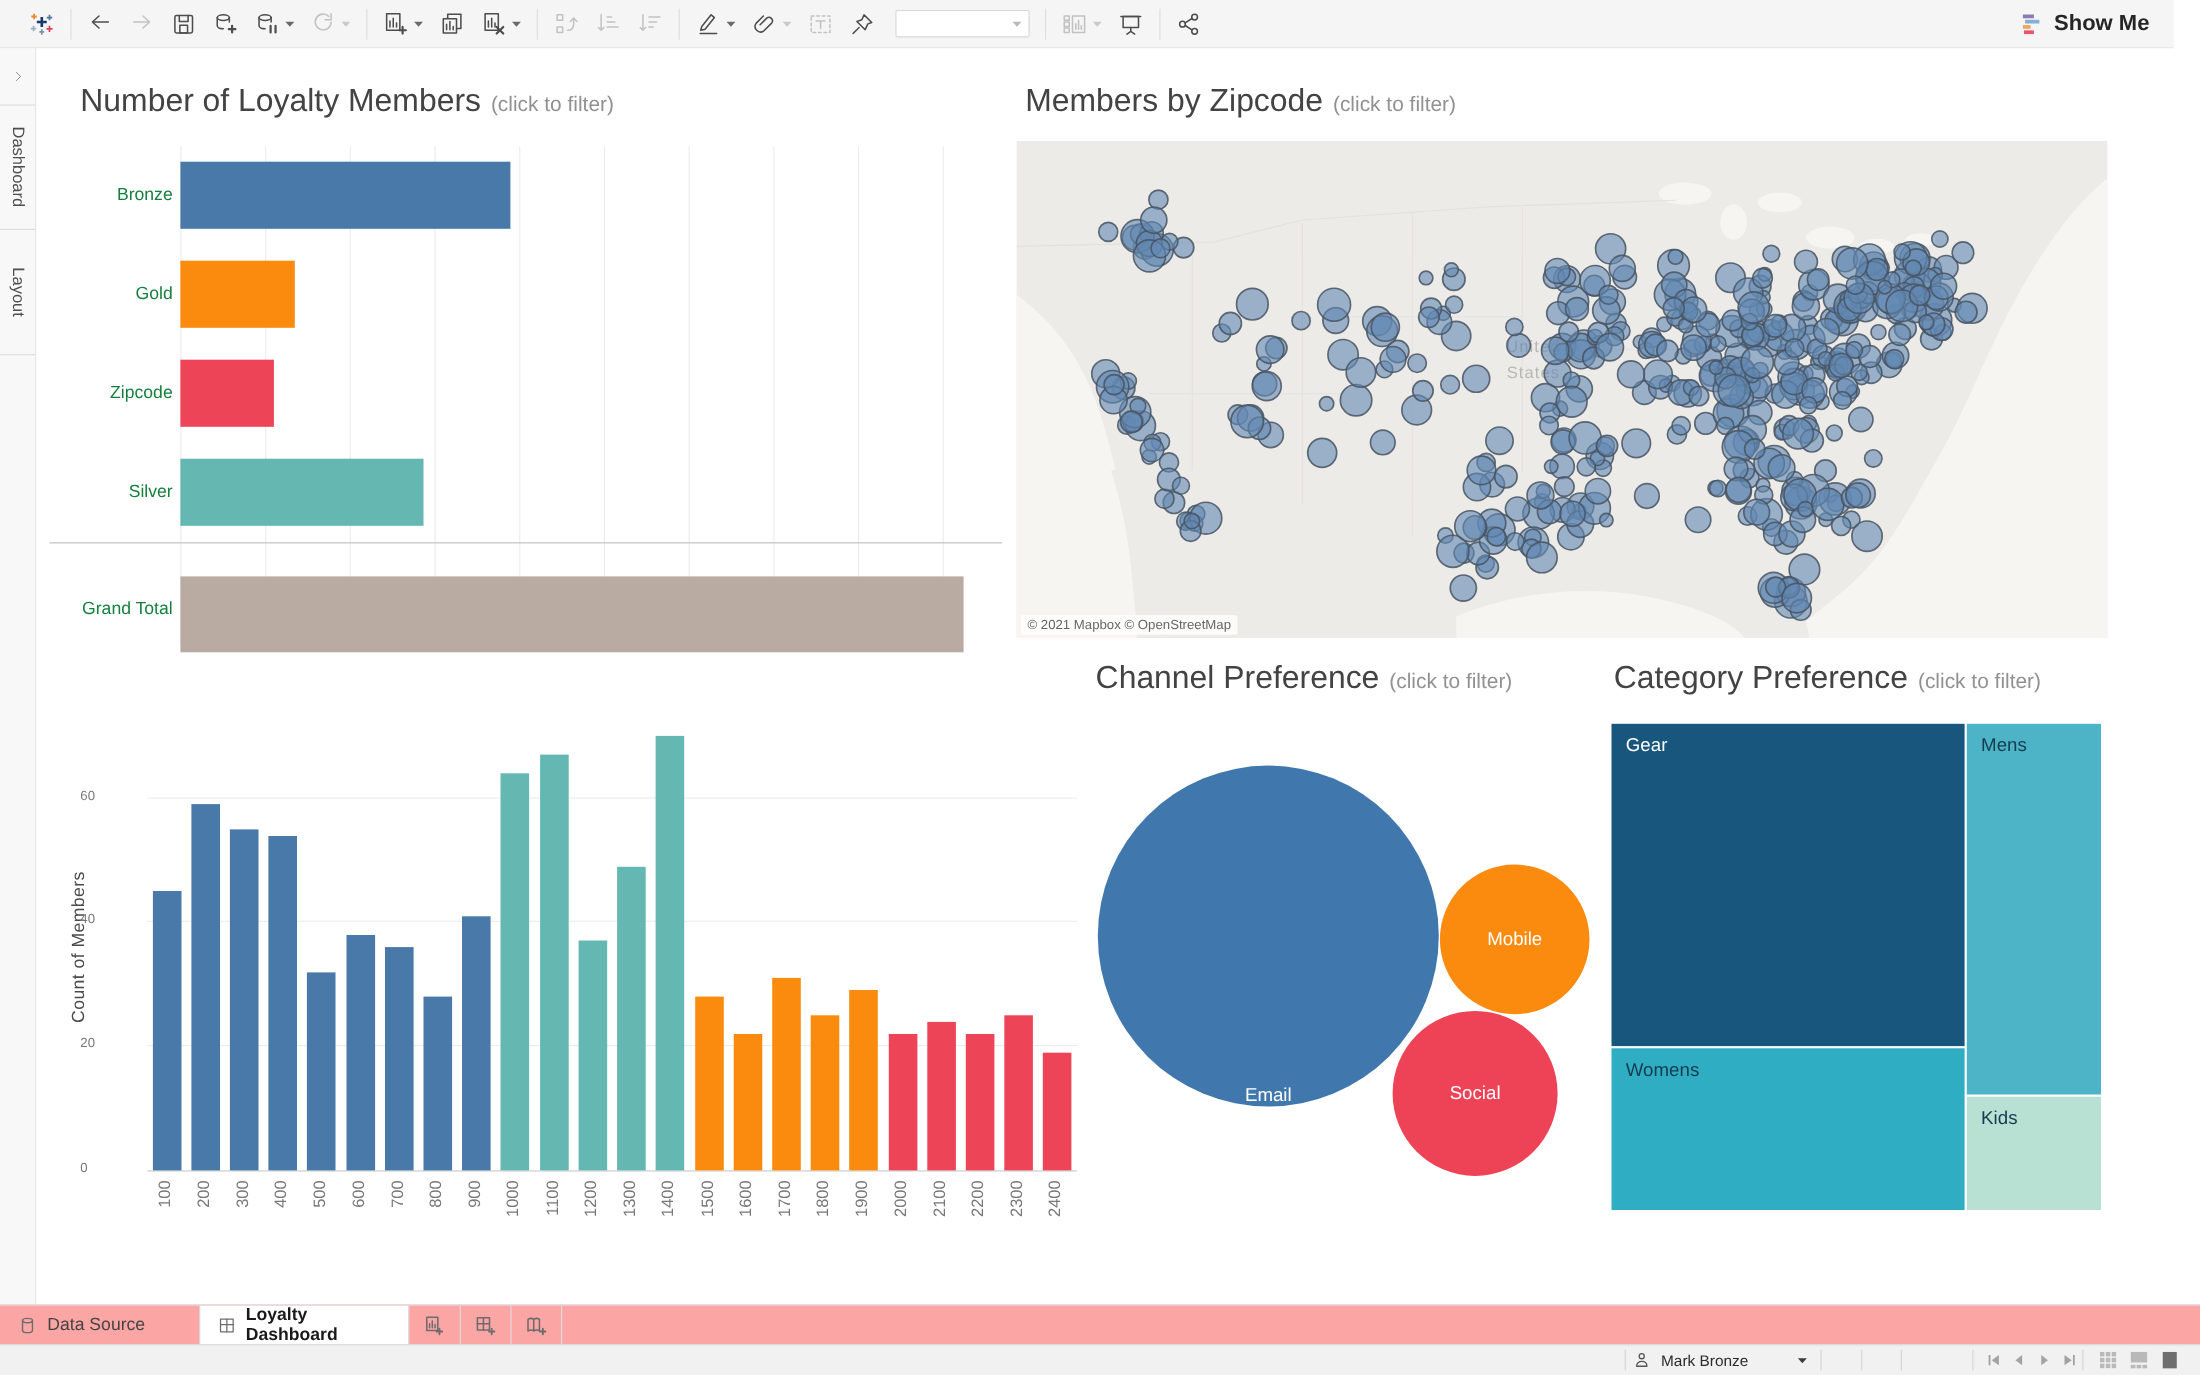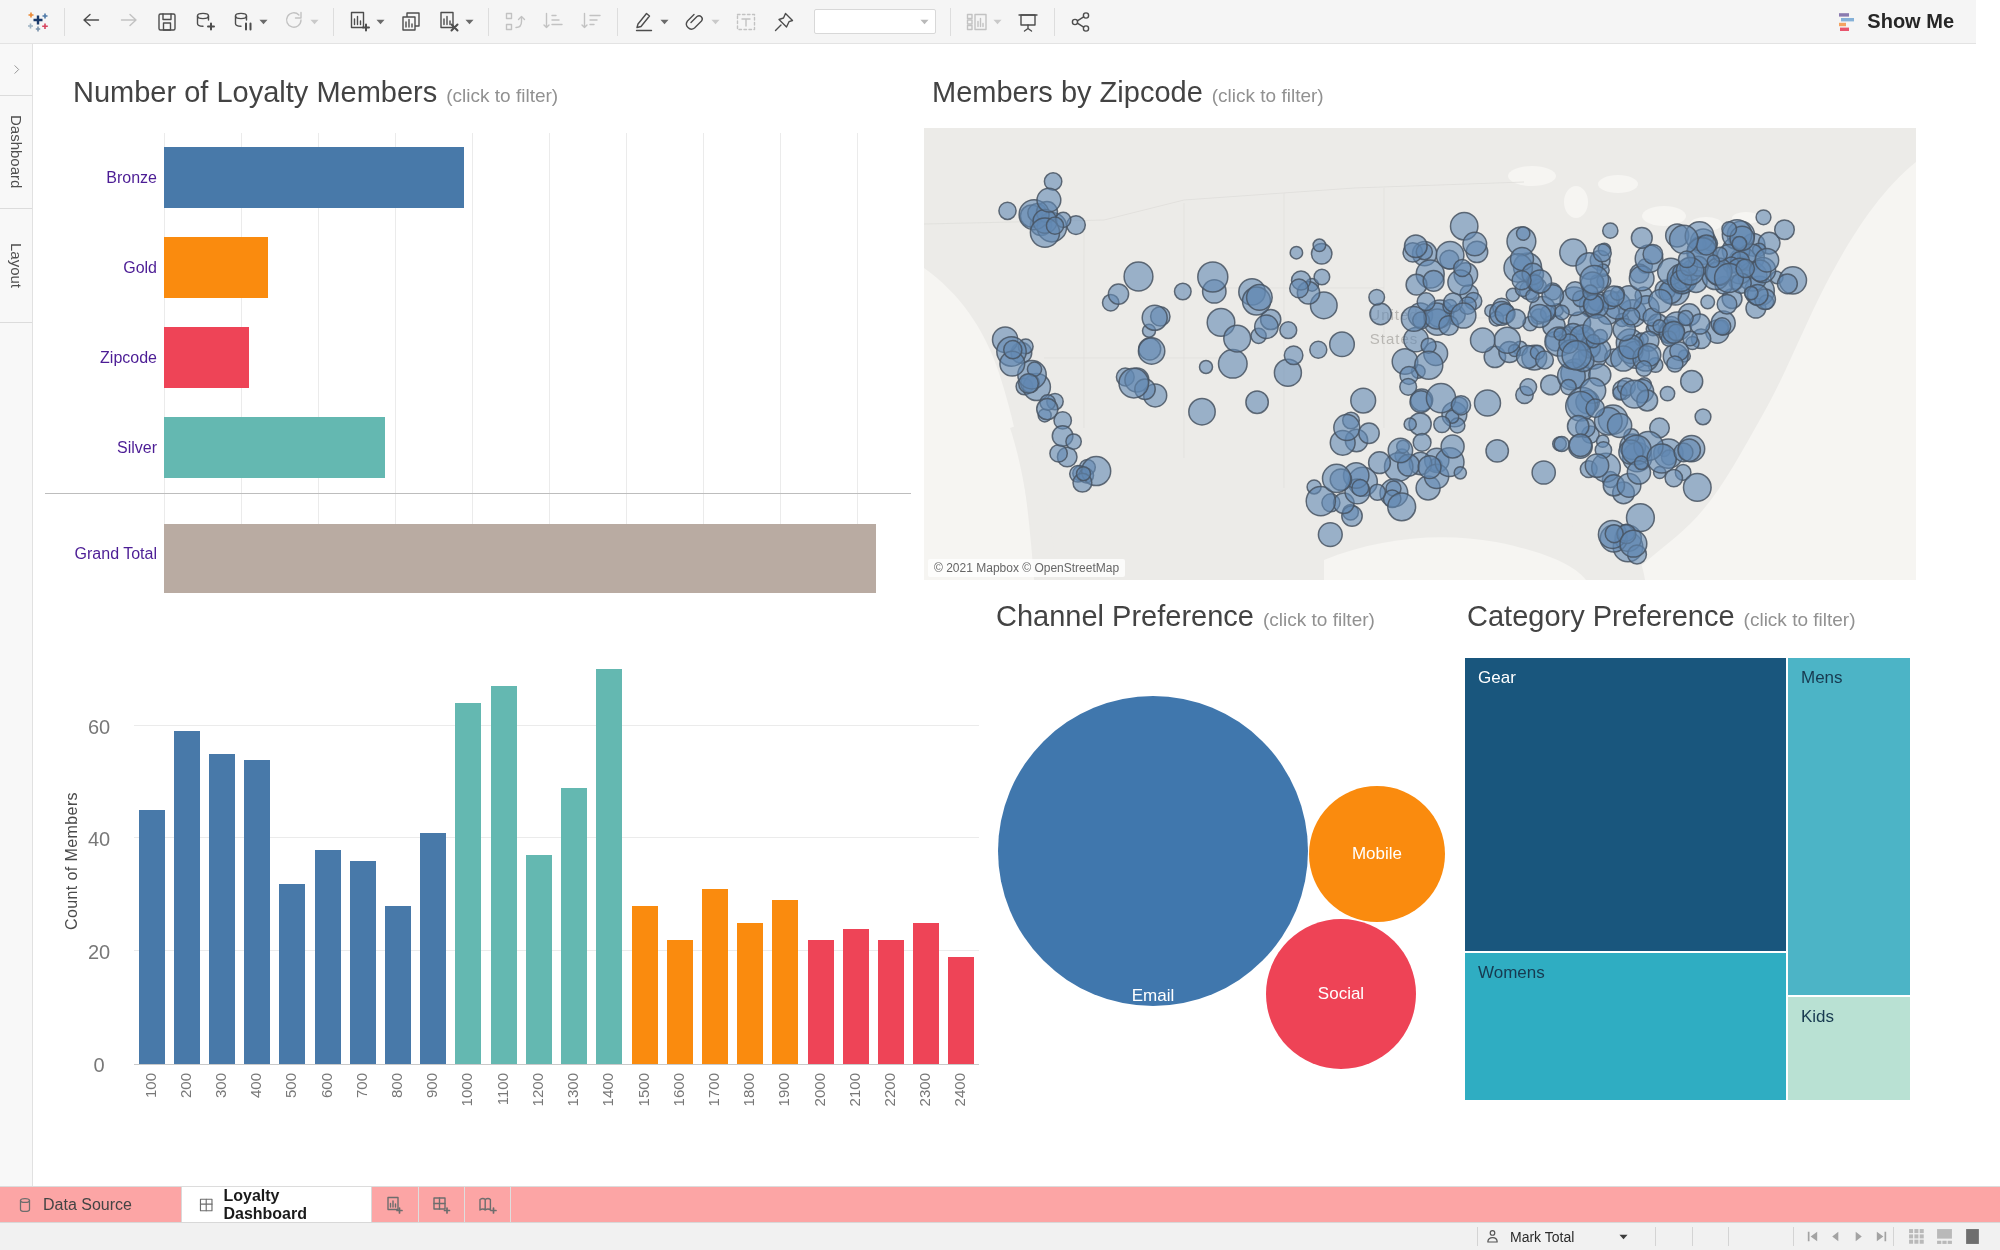--- a/index.html
+++ b/index.html
@@ -34,31 +34,31 @@
   
   .canvas{position:absolute;left:33px;top:44px;width:1967px;height:1142px;background:#fff}
   .ptitle{position:absolute;font-size:29px;color:#434343;white-space:nowrap}
   .ptitle .sub{font-size:19px;color:#919191;margin-left:9px}
 
   
   #members-chart{position:absolute;left:12px;top:89px;width:866px;height:452px}
   .vgrid{position:absolute;top:0;bottom:0;width:1px;background:#ebebeb}
   .mrow{position:absolute;left:0;width:100%;height:90px}
   .mrow .rlabel{position:absolute;left:0;top:0;width:112px;height:100%;display:flex;align-items:center;
-                justify-content:flex-end;font-size:16px;color:#4c1d95}
+                justify-content:flex-end;font-size:16px;color:#15803d}
   .mrow .rbar{position:absolute;left:119px}
   .mdivider{position:absolute;left:0;width:100%;height:1px;background:#bdbdbd}
 
   
   .ylabel{position:absolute;left:30px;top:614px;height:406px;display:flex;align-items:center;justify-content:center;
           writing-mode:vertical-rl;transform:rotate(180deg);font-size:16px;color:#4a4a4a;letter-spacing:.4px}
   #hist-plot{position:absolute;left:101px;top:614px;width:845px;height:406px;border-bottom:1px solid #c9c9c9}
   .hgrid{position:absolute;left:0;width:100%;height:1px;background:#ebebeb}
   .hbar{position:absolute;bottom:0;width:26px}
-  .hytick{position:absolute;width:52px;text-align:center;font-size:20px;color:#787878}
+  .hytick{position:absolute;width:52px;text-align:left;font-size:12px;color:#787878}
   .hxtick{position:absolute;writing-mode:vertical-rl;transform:rotate(180deg);font-size:15px;color:#787878;width:20px;text-align:left}
 
   
   #map-wrap{position:absolute;left:891px;top:84px;width:992px;height:452px}
   #map-svg{position:absolute;left:0;top:0;width:992px;height:452px}
   .attribution{position:absolute;left:4px;bottom:3px;background:rgba(255,255,255,.78);
                font-size:12px;color:#666;padding:2px 6px;border-radius:2px}
 
   
   #bubbles{position:absolute;left:947px;top:596px;width:480px;height:470px}
@@ -1119,21 +1119,21 @@
       </svg>
   </div>
 </div>
 
 <div class="statusbar">
   <div class="sb-sep" style="left:1477px"></div>
   <div class="usercell">
     <svg class="person">
         <use href="#i-person"></use>
       </svg>
-    <span>Mark Total</span>
+    <span>Mark Bronze</span>
     <svg class="caret" style="margin-left:36px;color:#3c3c3c">
         <use href="#i-caret"></use>
       </svg>
   </div>
   <div class="sb-sep" style="left:1655px"></div>
   <div class="sb-sep" style="left:1692px"></div>
   <div class="sb-sep" style="left:1728px"></div>
   <div class="sb-sep" style="left:1793px"></div>
   <svg class="navbtn" style="left:1805px">
       <use href="#i-nav-first"></use>

